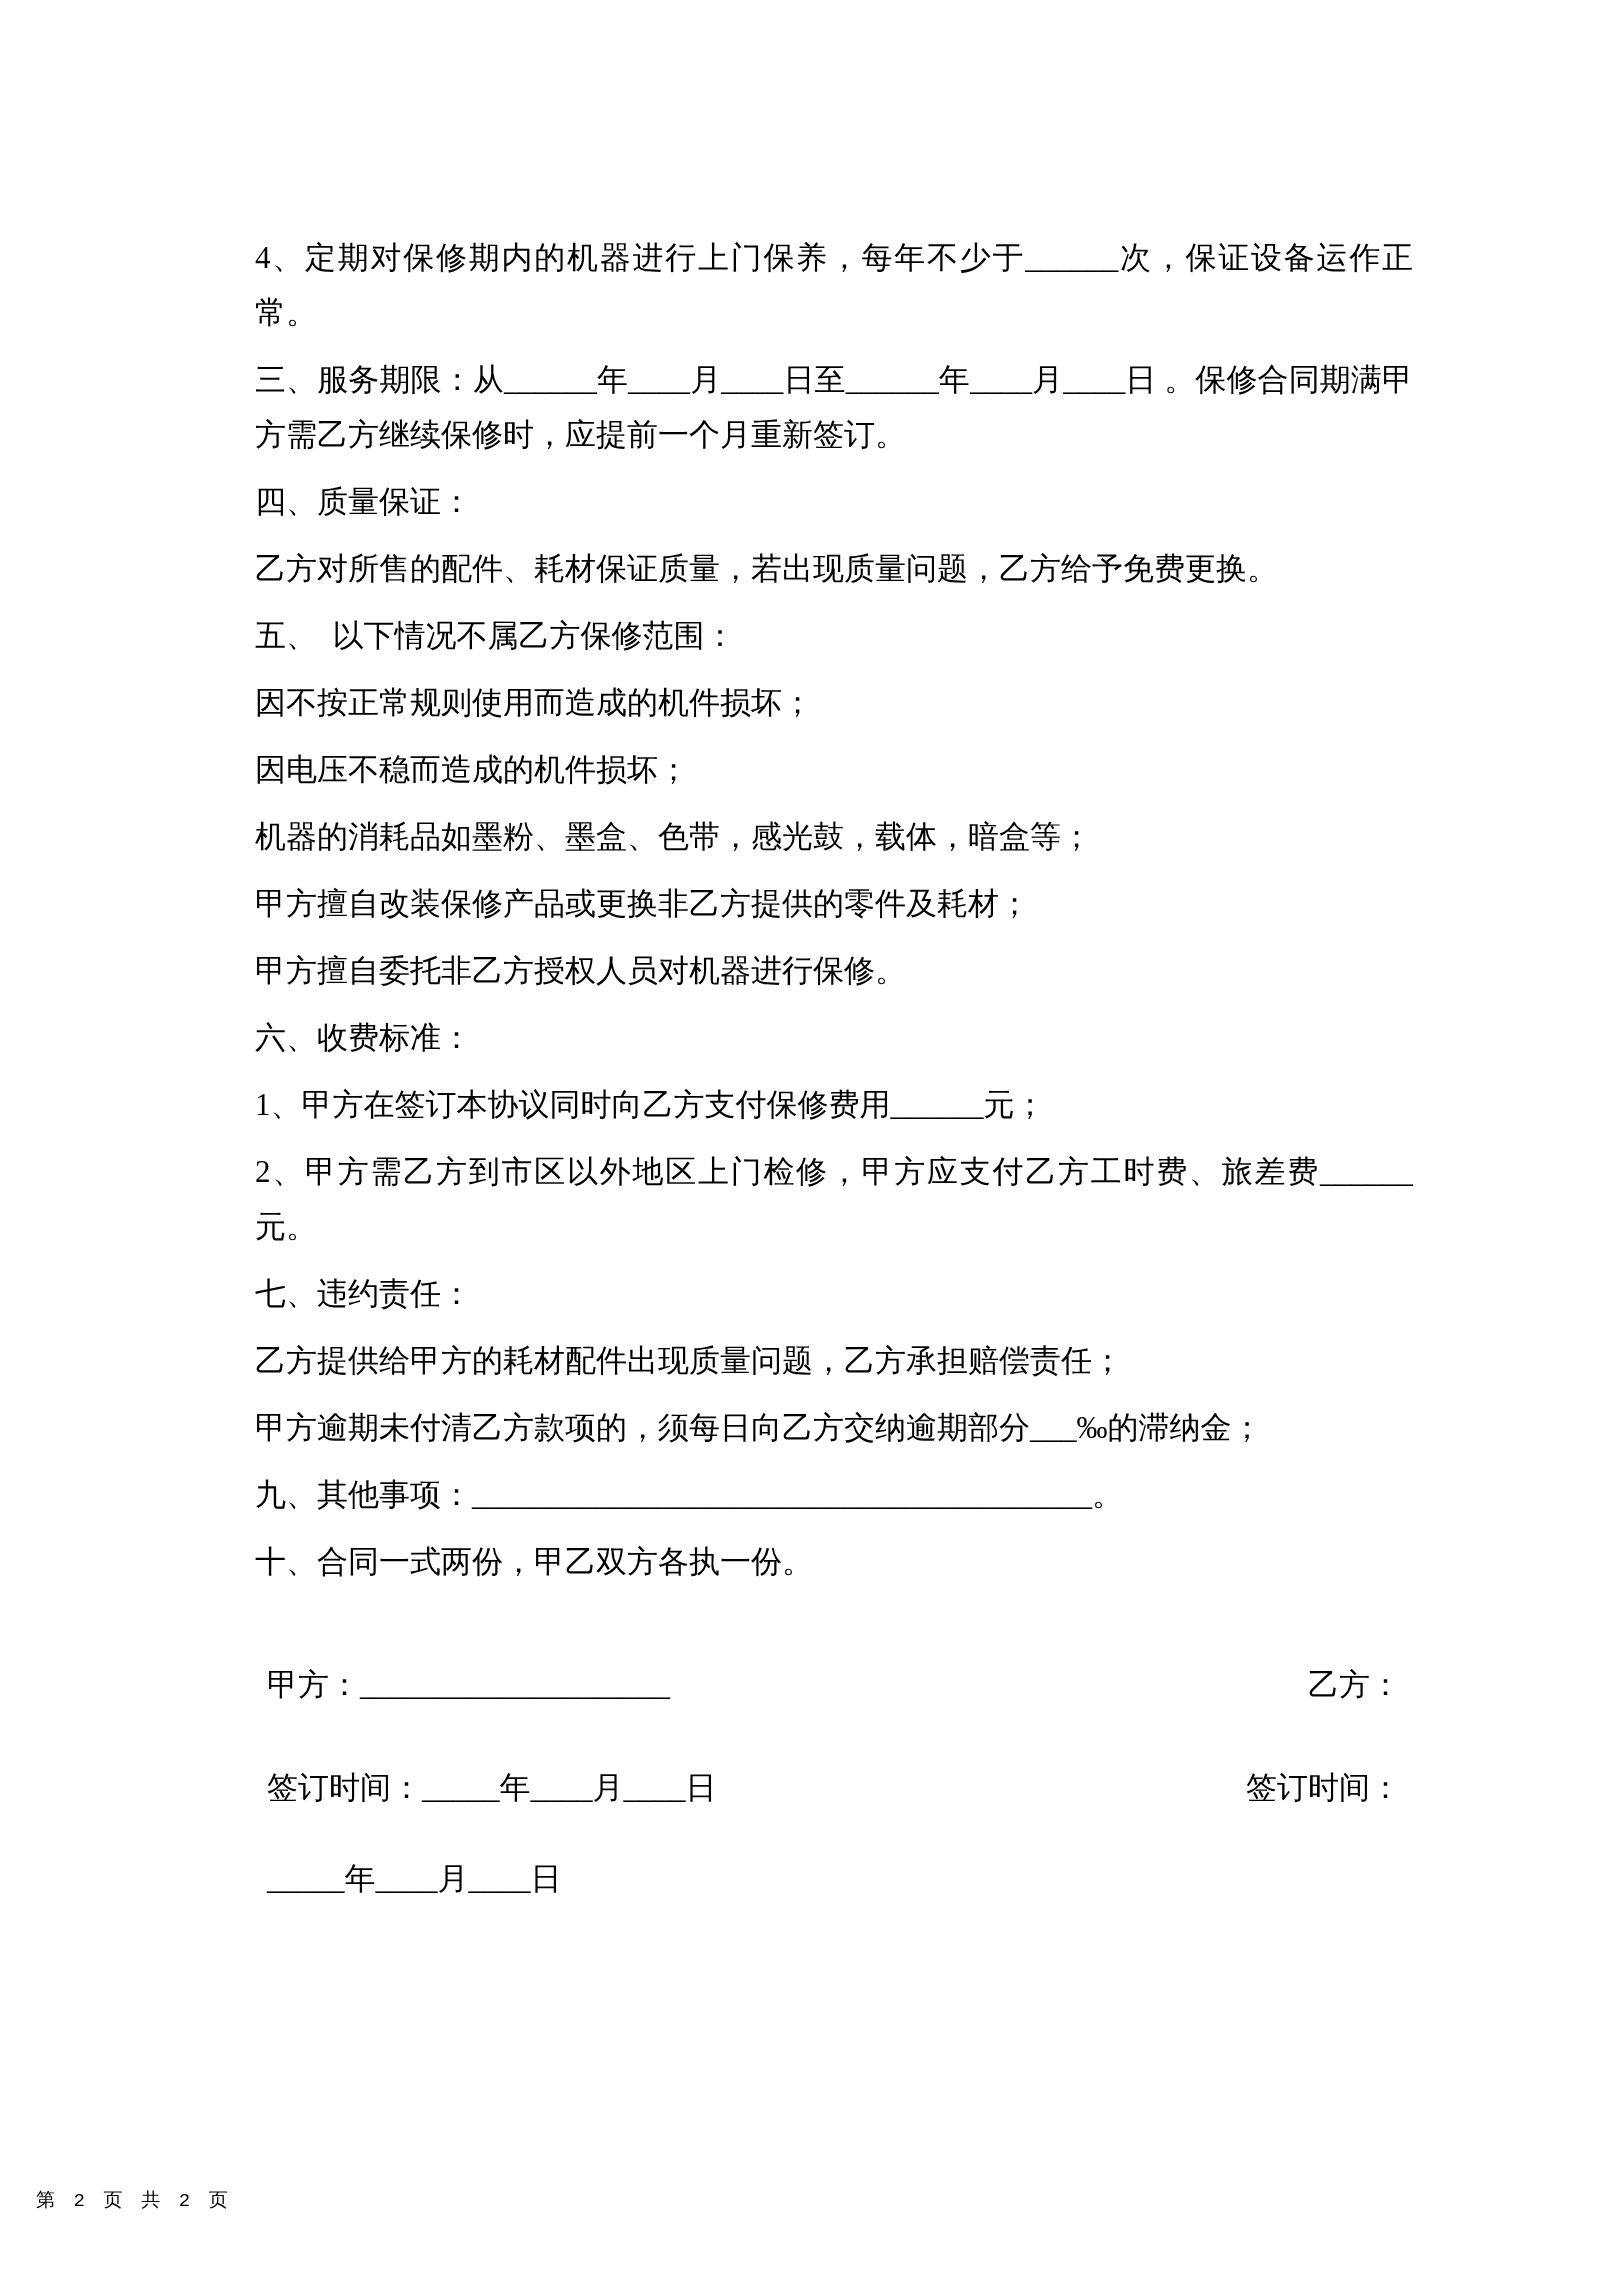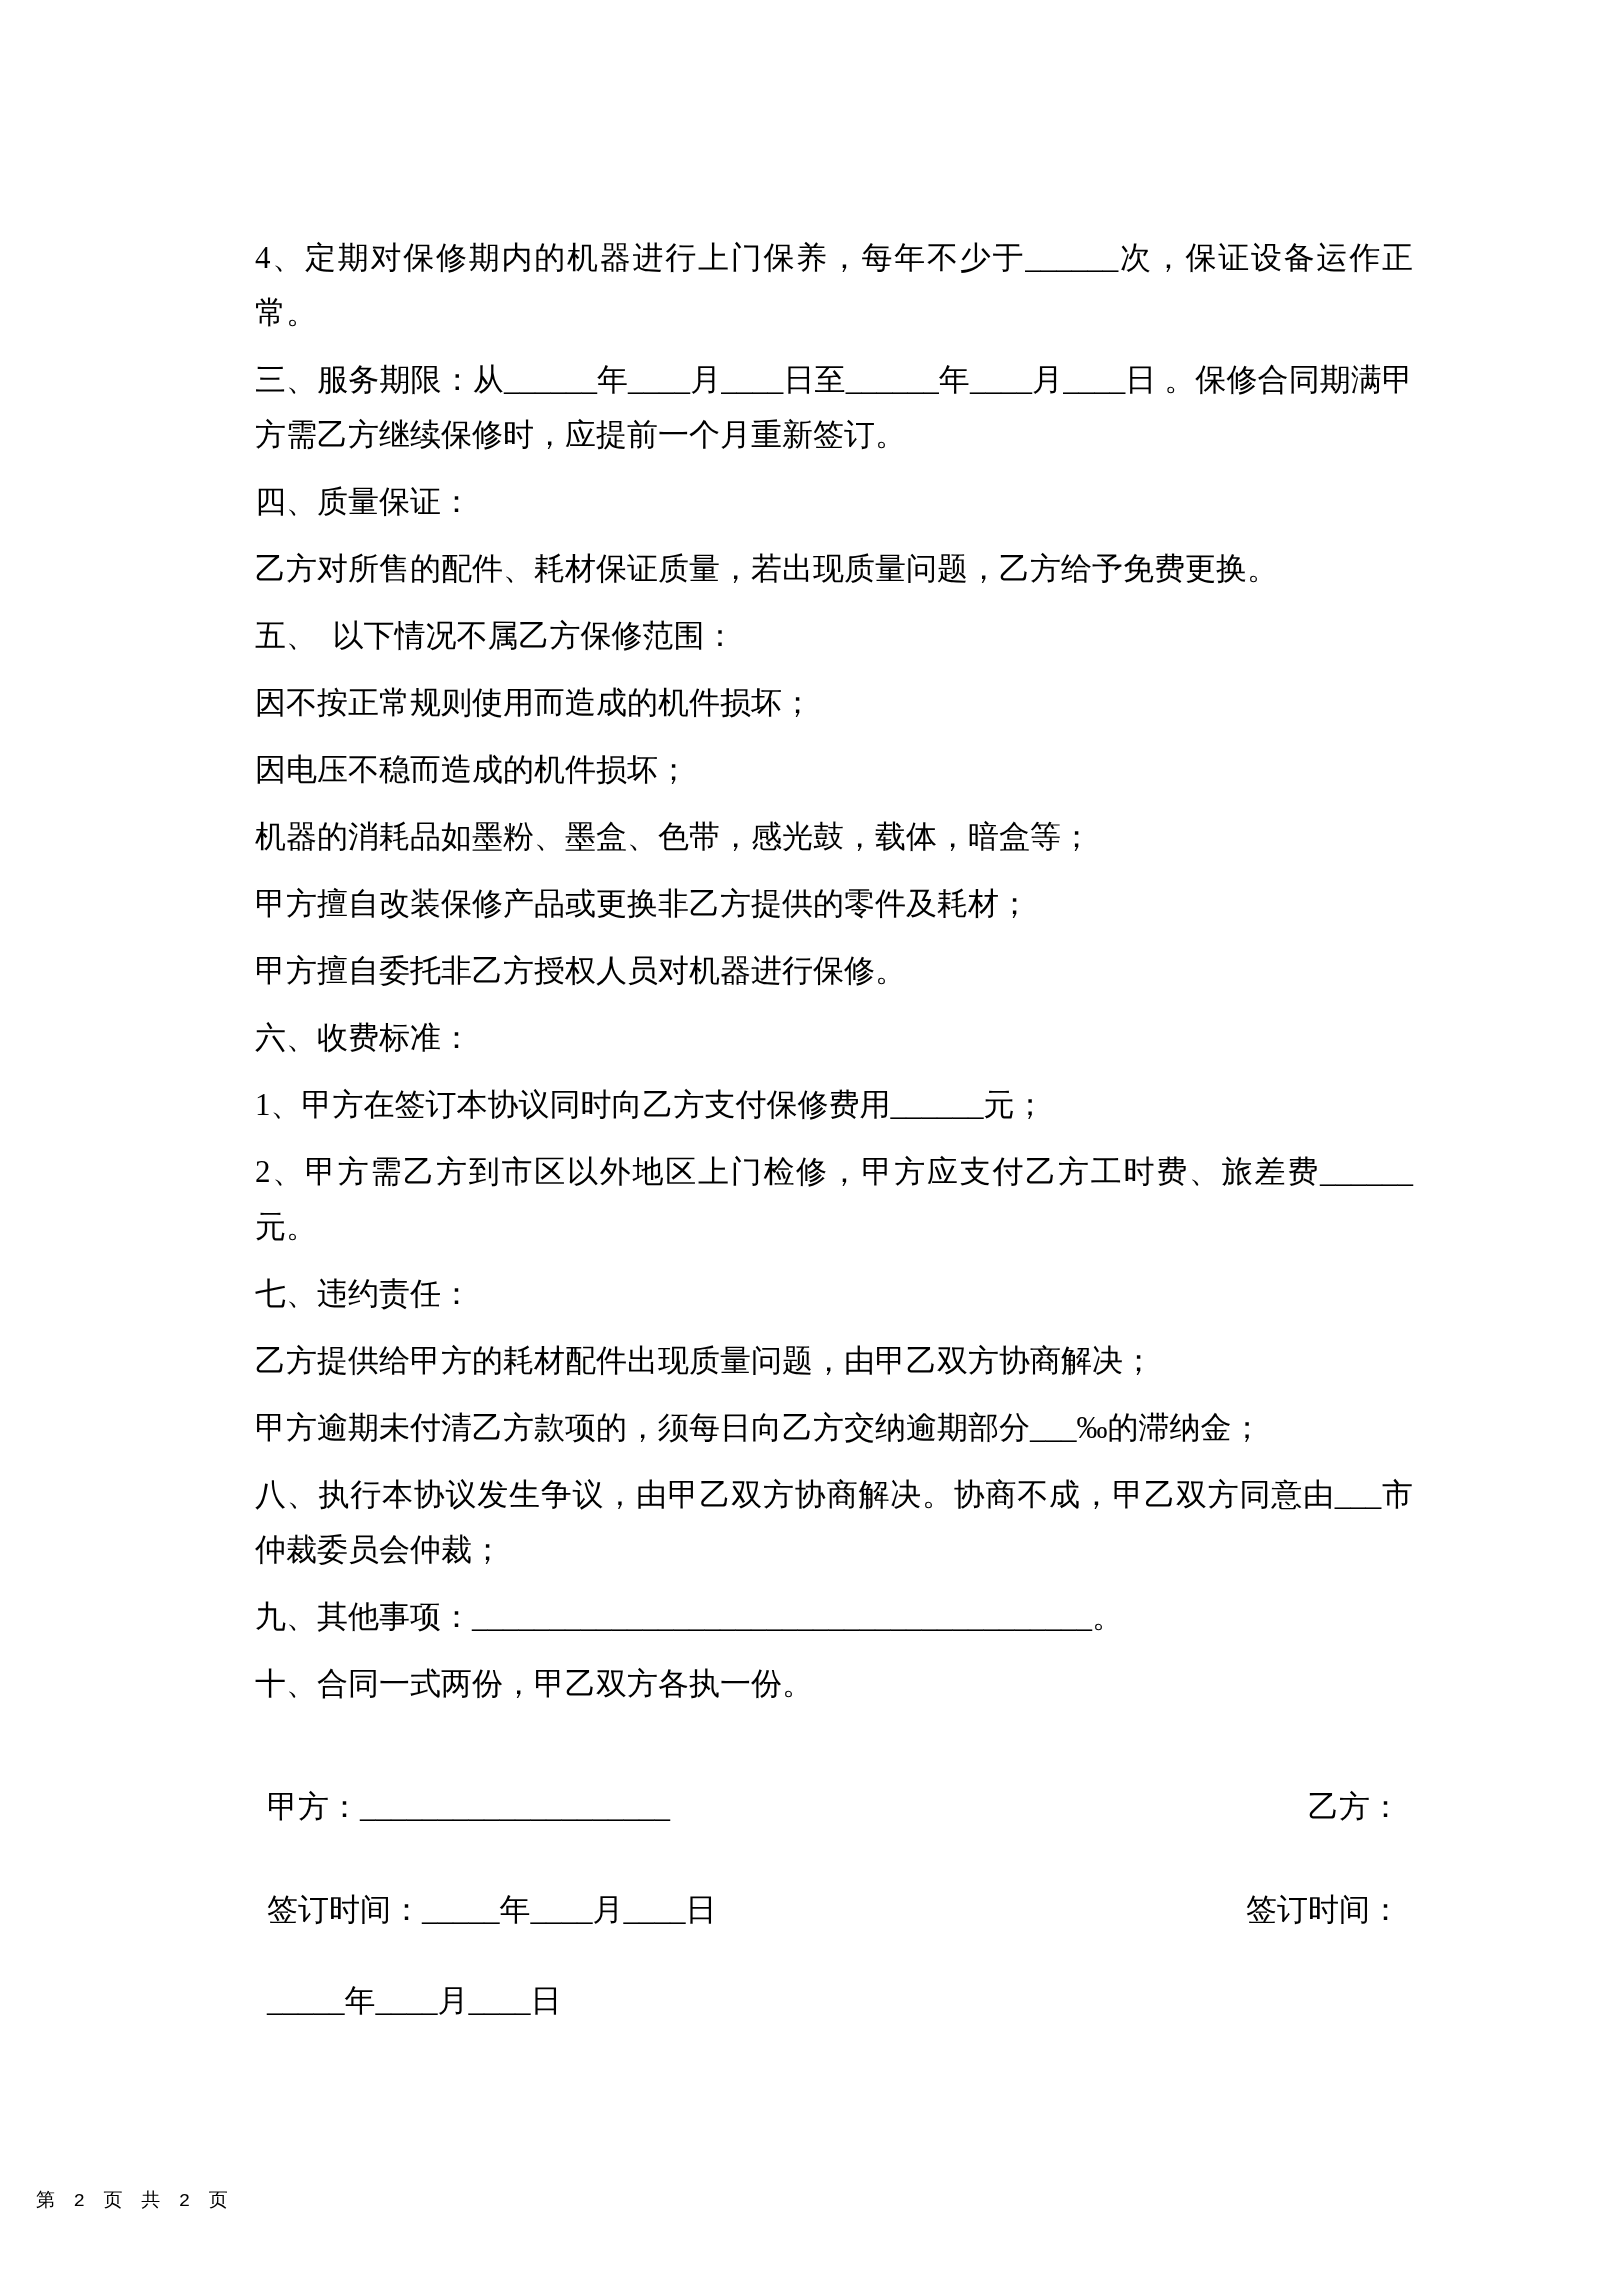--- a/index.html
+++ b/index.html
@@ -64,23 +64,22 @@
     <p>五、  以下情况不属乙方保修范围：</p>
     <p>因不按正常规则使用而造成的机件损坏；</p>
     <p>因电压不稳而造成的机件损坏；</p>
     <p>机器的消耗品如墨粉、墨盒、色带，感光鼓，载体，暗盒等；</p>
     <p>甲方擅自改装保修产品或更换非乙方提供的零件及耗材；</p>
     <p>甲方擅自委托非乙方授权人员对机器进行保修。</p>
     <p>六、收费标准：</p>
     <p>1、甲方在签订本协议同时向乙方支付保修费用______元；</p>
     <p>2、甲方需乙方到市区以外地区上门检修，甲方应支付乙方工时费、旅差费______元。</p>
     <p>七、违约责任：</p>
-    <p>乙方提供给甲方的耗材配件出现质量问题，由甲乙双方协商解决；</p>
+    <p>乙方提供给甲方的耗材配件出现质量问题，乙方承担赔偿责任；</p>
     <p>甲方逾期未付清乙方款项的，须每日向乙方交纳逾期部分___‰的滞纳金；</p>
-    <p>八、执行本协议发生争议，由甲乙双方协商解决。协商不成，甲乙双方同意由___市仲裁委员会仲裁；</p>
     <p>九、其他事项：________________________________________。</p>
     <p>十、合同一式两份，甲乙双方各执一份。</p>
   </div>
 
   <div class="sig-block">
     <div class="sig-row r1">
       <span class="sig-left">甲方：____________________</span>
       <span class="sig-right">乙方：</span>
     </div>
     <div class="sig-row r3">

